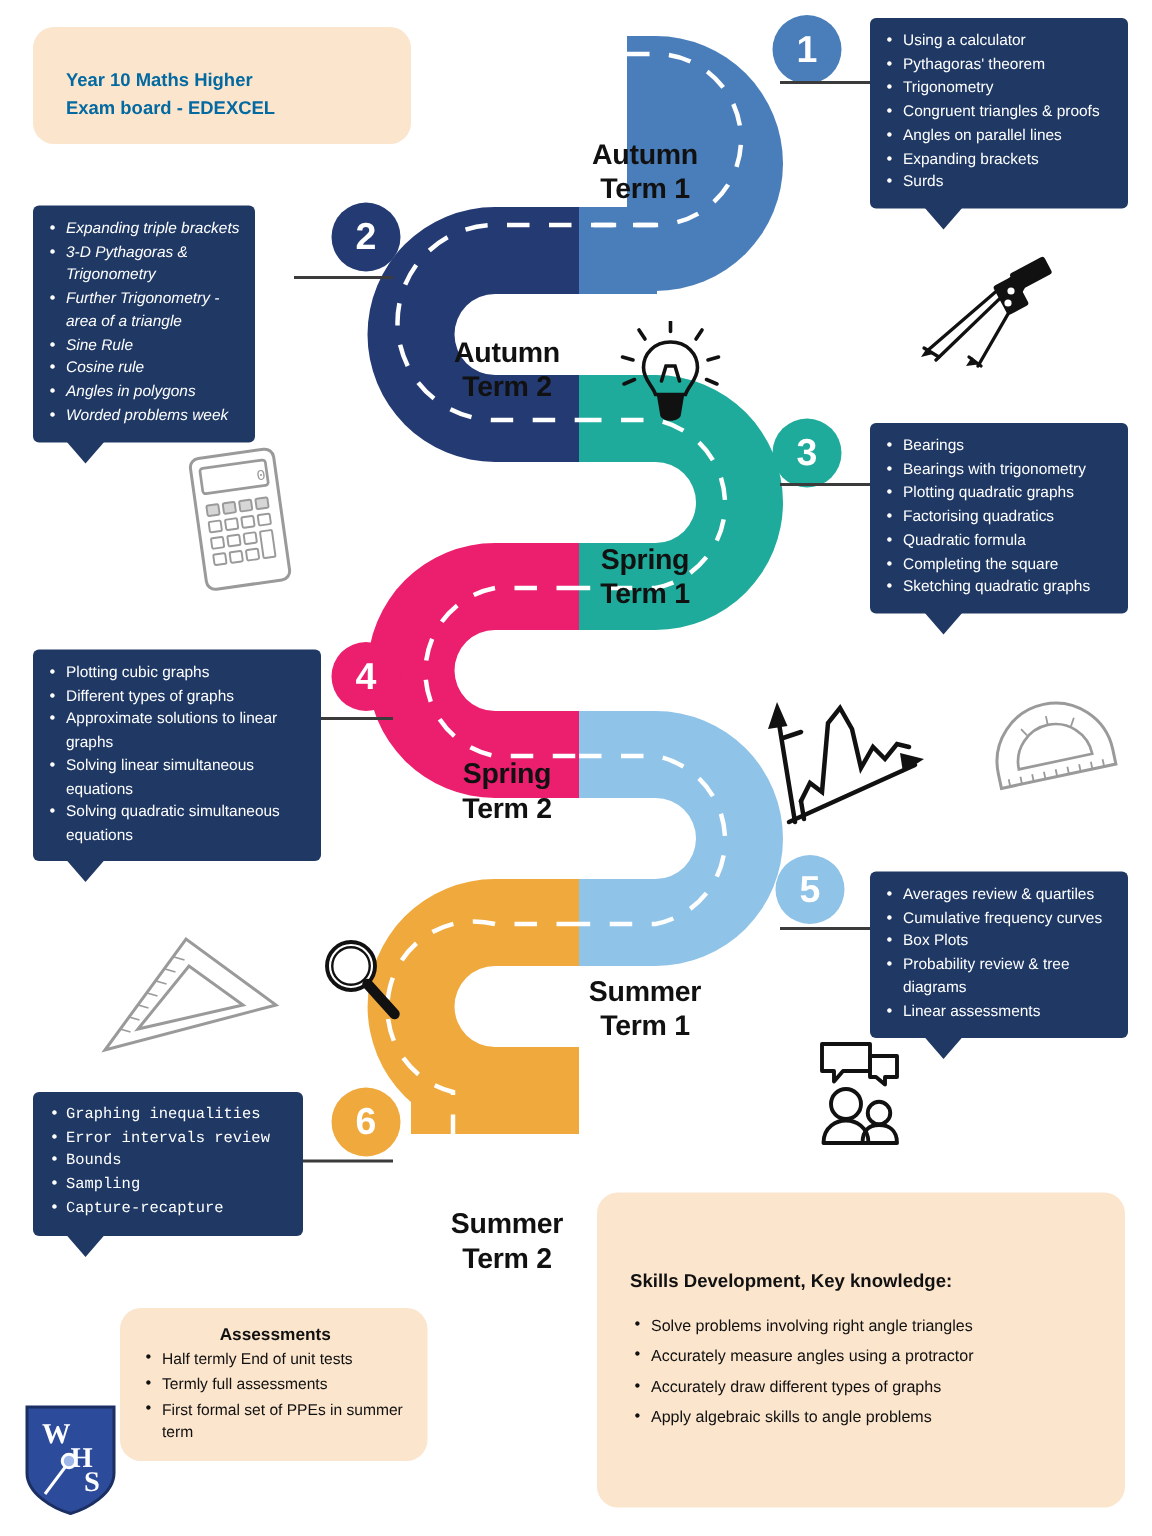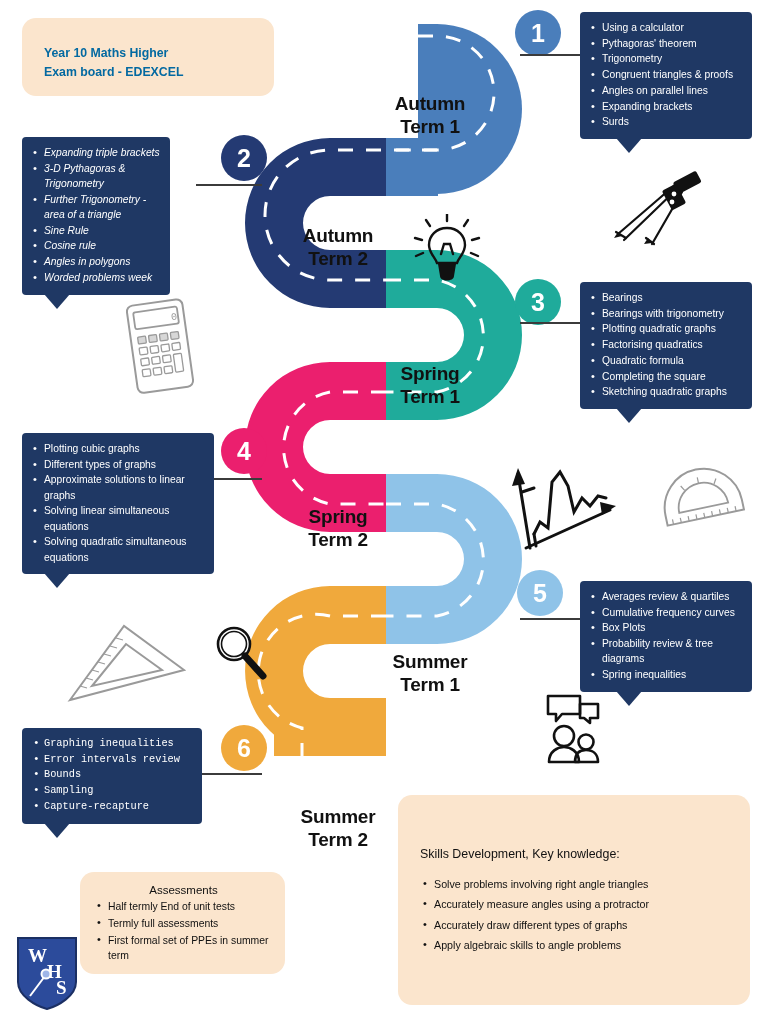--- a/index.html
+++ b/index.html
@@ -49,21 +49,21 @@
     position:absolute;width:0;height:0;bottom:-14px;
     border-left:13px solid transparent;border-right:13px solid transparent;
     border-top:15px solid #1f3864;
   }
 
   
   .cream{
     position:absolute;background:#fbe5cd;border-radius:14px;
     box-sizing:border-box;color:#111111;
   }
-  .cream .hdr{font-weight:normal;font-size:11.5px;}
+  .cream .hdr{font-weight:bold;font-size:11.5px;}
   .cream ul{margin:0;padding:0;list-style:none;}
   .cream li{position:relative;padding-left:14px;margin-bottom:2px;font-size:10.4px;line-height:1.45;}
   .cream li:before{content:"•";position:absolute;left:3px;top:-1px;font-size:11px;}
 
   #title-panel{left:22px;top:18px;width:252px;height:78px;padding:26px 0 0 22px;}
   #title-panel .tline{font-weight:bold;font-size:12.3px;line-height:1.55;color:#0369a1;}
 
   #assess-panel{left:80px;top:872px;width:205px;height:102px;padding:12px 12px 0 14px;}
   #assess-panel .hdr{text-align:center;margin-bottom:3px;}
 
@@ -219,21 +219,21 @@
     </ul>
     <div class="tail" style="left:22px;"></div>
   </div>
 
   <div class="bubble" style="left:580px;top:581px;width:172px;">
     <ul>
       <li>Averages review &amp; quartiles</li>
       <li>Cumulative frequency curves</li>
       <li>Box Plots</li>
       <li>Probability review &amp; tree diagrams</li>
-      <li>Spring inequalities</li>
+      <li>Linear assessments</li>
     </ul>
     <div class="tail" style="left:36px;"></div>
   </div>
 
   <div class="bubble" style="left:22px;top:728px;width:180px;font-family:Liberation Mono, monospace;">
     <ul>
       <li>Graphing inequalities</li>
       <li>Error intervals review</li>
       <li>Bounds</li>
       <li>Sampling</li>

